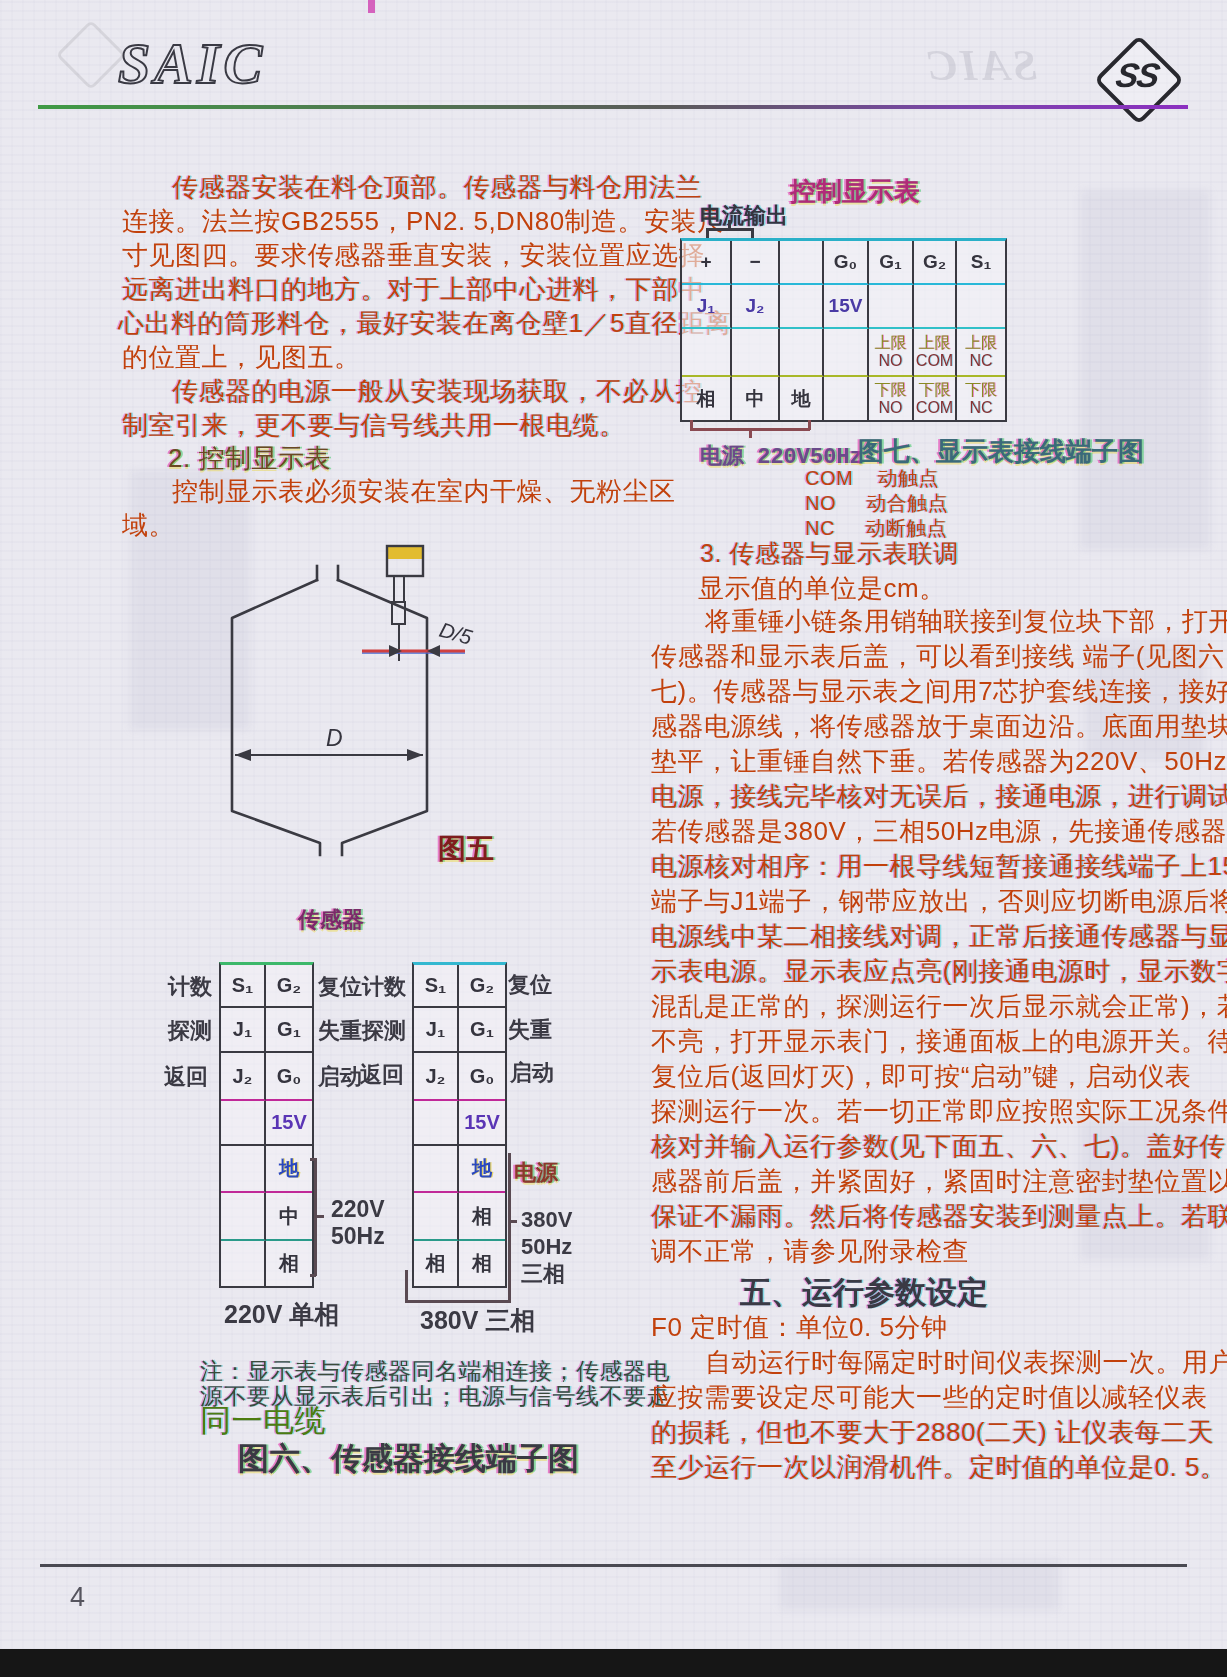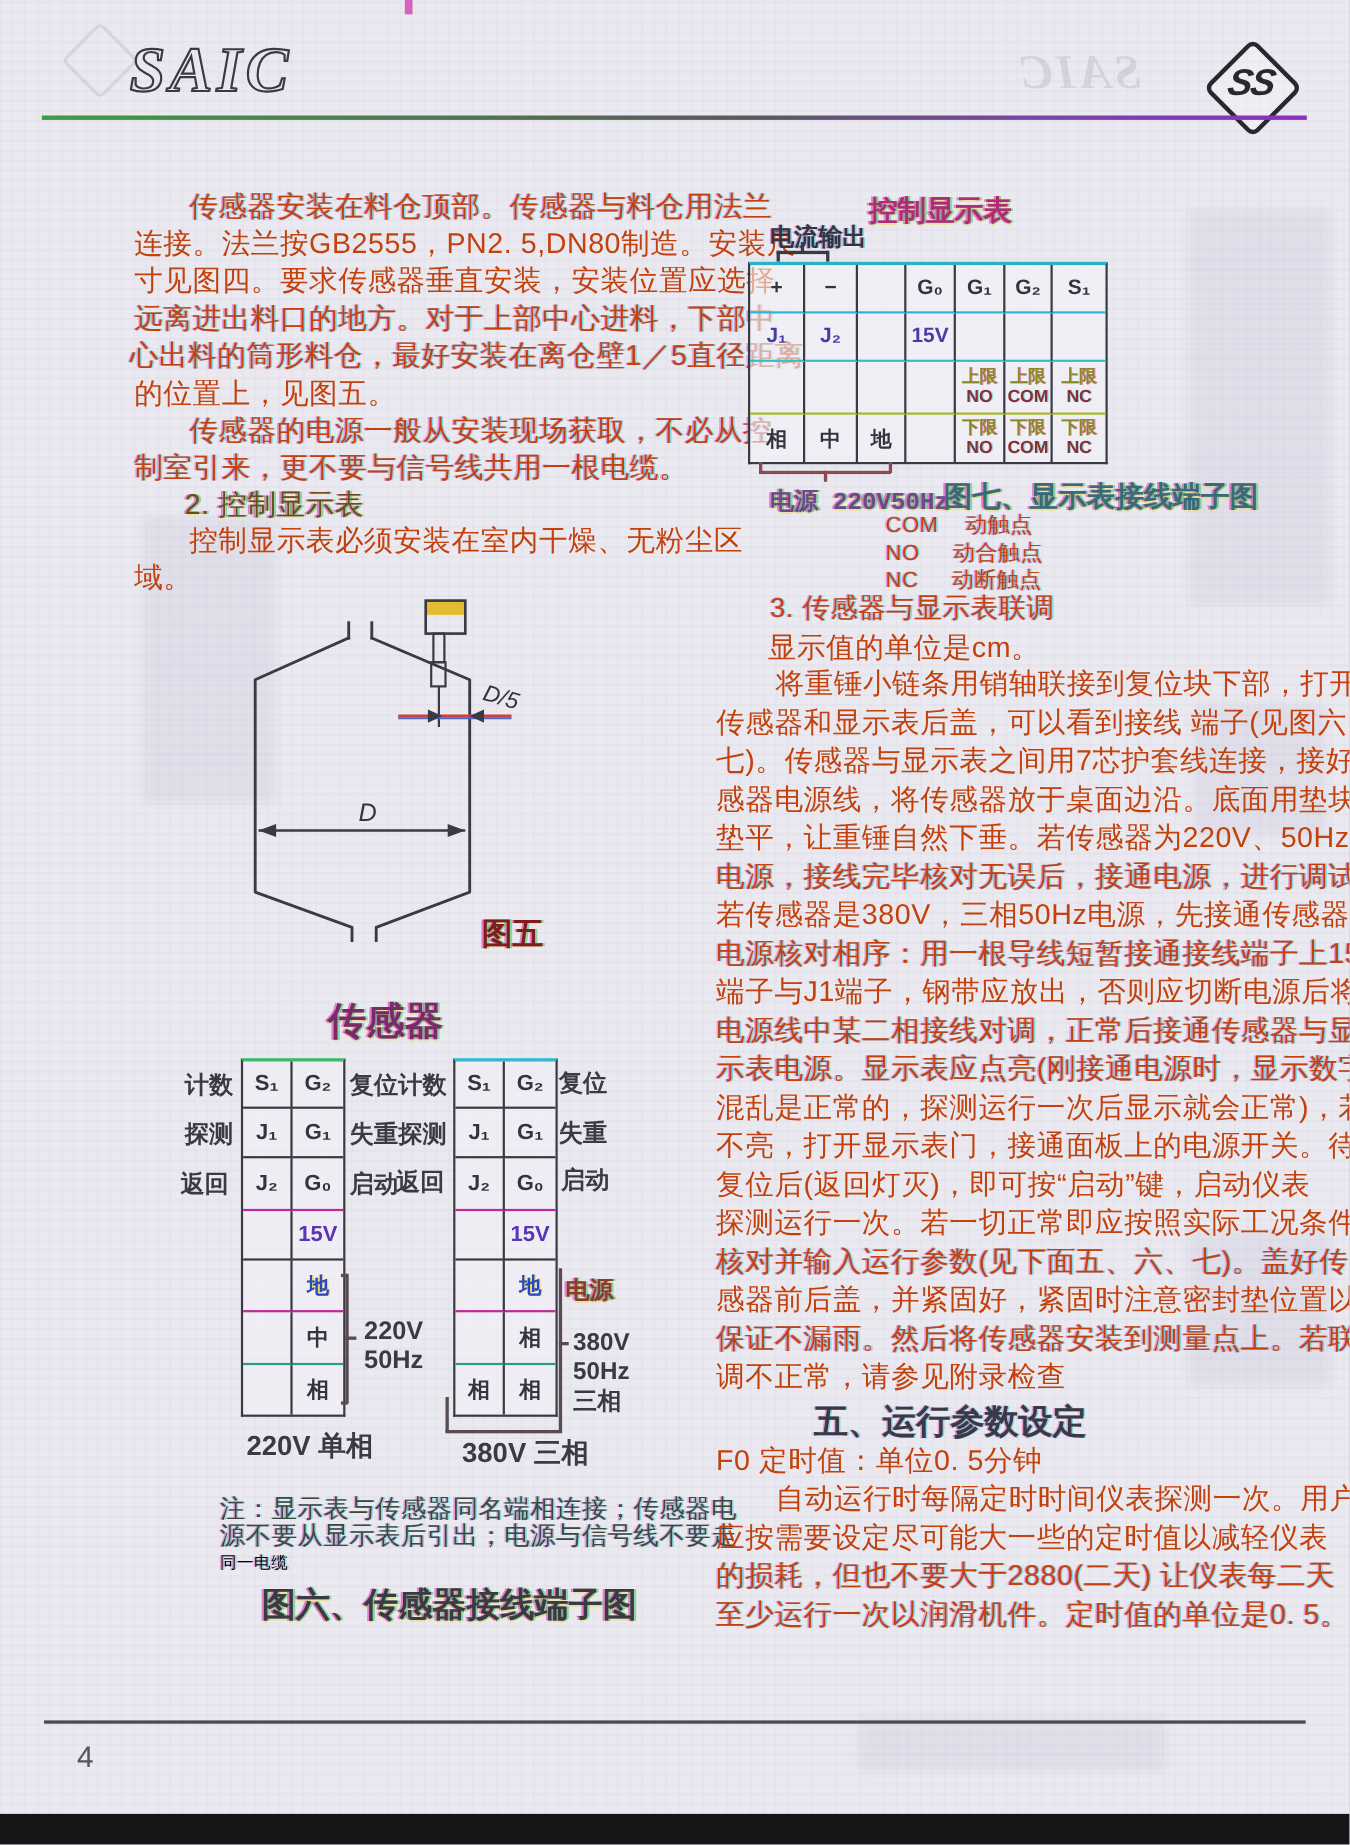--- a/index.html
+++ b/index.html
@@ -35,21 +35,21 @@
       grid-template-columns:50px 48px 44px 45px 45px 43px 48px;
       grid-template-rows:44px 44px 48px 43px;
       border:2.5px solid #3a3a42;border-top:3.5px solid #2ab0c8;background:rgba(244,243,248,.6);}
   .dt .c{border-right:2px solid #3a3a42;border-bottom:2px solid #3a3a42;display:flex;flex-direction:column;
       align-items:center;justify-content:center;font-size:19px;font-weight:bold;color:#35343e;}
   .dt .lc{border-right:none;}
   .dt .rb1{border-bottom:2.5px solid #28b8d8;}
   .dt .rb2{border-bottom:2.5px solid #30c0c8;}
   .dt .rb3{border-bottom:2.5px solid #a8b828;}
   .dt .rb4{border-bottom:none;}
-  .dt .two{font-size:16px;line-height:18px;font-weight:bold;}
+  .dt .two{font-size:16px;line-height:18px;font-weight:normal;}
   .dt .limtop{color:#8a8a22;text-shadow:1px 0 rgba(228,40,170,.5);}
   .dt .limno{color:#8a3030;text-shadow:1px 0 rgba(40,180,220,.45);}
   .dt .jv{color:#4a3aa5;}
   .bracket{position:absolute;border:0;background:#5a4a52;}
   
   .sb{position:absolute;display:grid;grid-template-columns:45px 46px;
       grid-template-rows:43px 45px 48px 45px 47px 48px 45px;
       border:2.5px solid #3a3a42;background:rgba(244,243,248,.55);}
   .sb .c{border-right:2px solid #3a3a42;border-bottom:2px solid #3a3a42;display:flex;align-items:center;
       justify-content:center;font-size:20px;font-weight:bold;color:#35343e;}
@@ -122,21 +122,21 @@
     <polygon points="222,123 209,117 209,129" fill="#3a3a42"></polygon>
     <polygon points="247,123 260,117 260,129" fill="#3a3a42"></polygon>
     <text x="258" y="108" font-size="21" font-style="italic" fill="#35343e" transform="rotate(16 258 108)">D/5</text>
     <line x1="55" y1="227" x2="243" y2="227" stroke="#3a3a42" stroke-width="2.2"></line>
     <polygon points="55,227 71,221 71,233" fill="#3a3a42"></polygon>
     <polygon points="243,227 227,221 227,233" fill="#3a3a42"></polygon>
     <text x="146" y="218" font-size="23" font-style="italic" fill="#35343e">D</text>
   </svg>
   <div class="cap fr2" style="left:438px;top:830px;font-size:28px;color:#7f1d1d;">图五</div>
 
-  <div class="cap fr2" style="left:298px;top:905px;font-size:35px;color:#7a2a6a;">传感器</div>
+  <div class="cap fr2" style="left:298px;top:905px;font-size:22px;color:#7a2a6a;">传感器</div>
 
   <div class="sb sba">
     <div class="c">S₁</div>
     <div class="c lc">G₂</div>
     <div class="c">J₁</div>
     <div class="c lc">G₁</div>
     <div class="c m">J₂</div>
     <div class="c lc m">G₀</div>
     <div class="c"></div>
     <div class="c lc v15">15V</div>
@@ -197,21 +197,21 @@
     <div>380V</div>
     <div>50Hz</div>
     <div>三相</div>
   </div>
 
   <div class="cap" style="left:224px;top:1298px;font-size:25px;color:#3b3a44;">220V 单相</div>
   <div class="cap" style="left:420px;top:1304px;font-size:25px;color:#3b3a44;">380V 三相</div>
 
   <div class="line fr1" style="left:200px;top:1356px;font-size:23px;color:#3a4a3a;">注：显示表与传感器同名端相连接；传感器电</div>
   <div class="line fr1" style="left:200px;top:1381px;font-size:23px;color:#3a4a3a;">源不要从显示表后引出；电源与信号线不要走</div>
-  <div class="line fr1" style="left:200px;top:1406px;font-size:15px;color:#000000;">同一电缆</div>
+  <div class="line fr1" style="left:200px;top:1406px;font-size:31px;color:#4d7c0f;">同一电缆</div>
 
   <div class="cap fr2" style="left:238px;top:1438px;font-size:31px;color:#3a3a44;">图六、传感器接线端子图</div>
 
   <div class="cap fr2" style="left:790px;top:174px;font-size:26px;color:#b02a78;">控制显示表</div>
   <div class="cap fr1" style="left:700px;top:201px;font-size:22px;color:#35343e;">电流输出</div>
 
   <div class="bracket" style="left:706px;top:228px;width:47px;height:2.5px;background:#3a3a42;"></div>
   <div class="bracket" style="left:706px;top:228px;width:2.5px;height:10px;background:#3a3a42;"></div>
   <div class="bracket" style="left:751px;top:228px;width:2.5px;height:10px;background:#3a3a42;"></div>
   <div class="bracket" style="left:728px;top:220px;width:2.5px;height:9px;background:#3a3a42;"></div>

